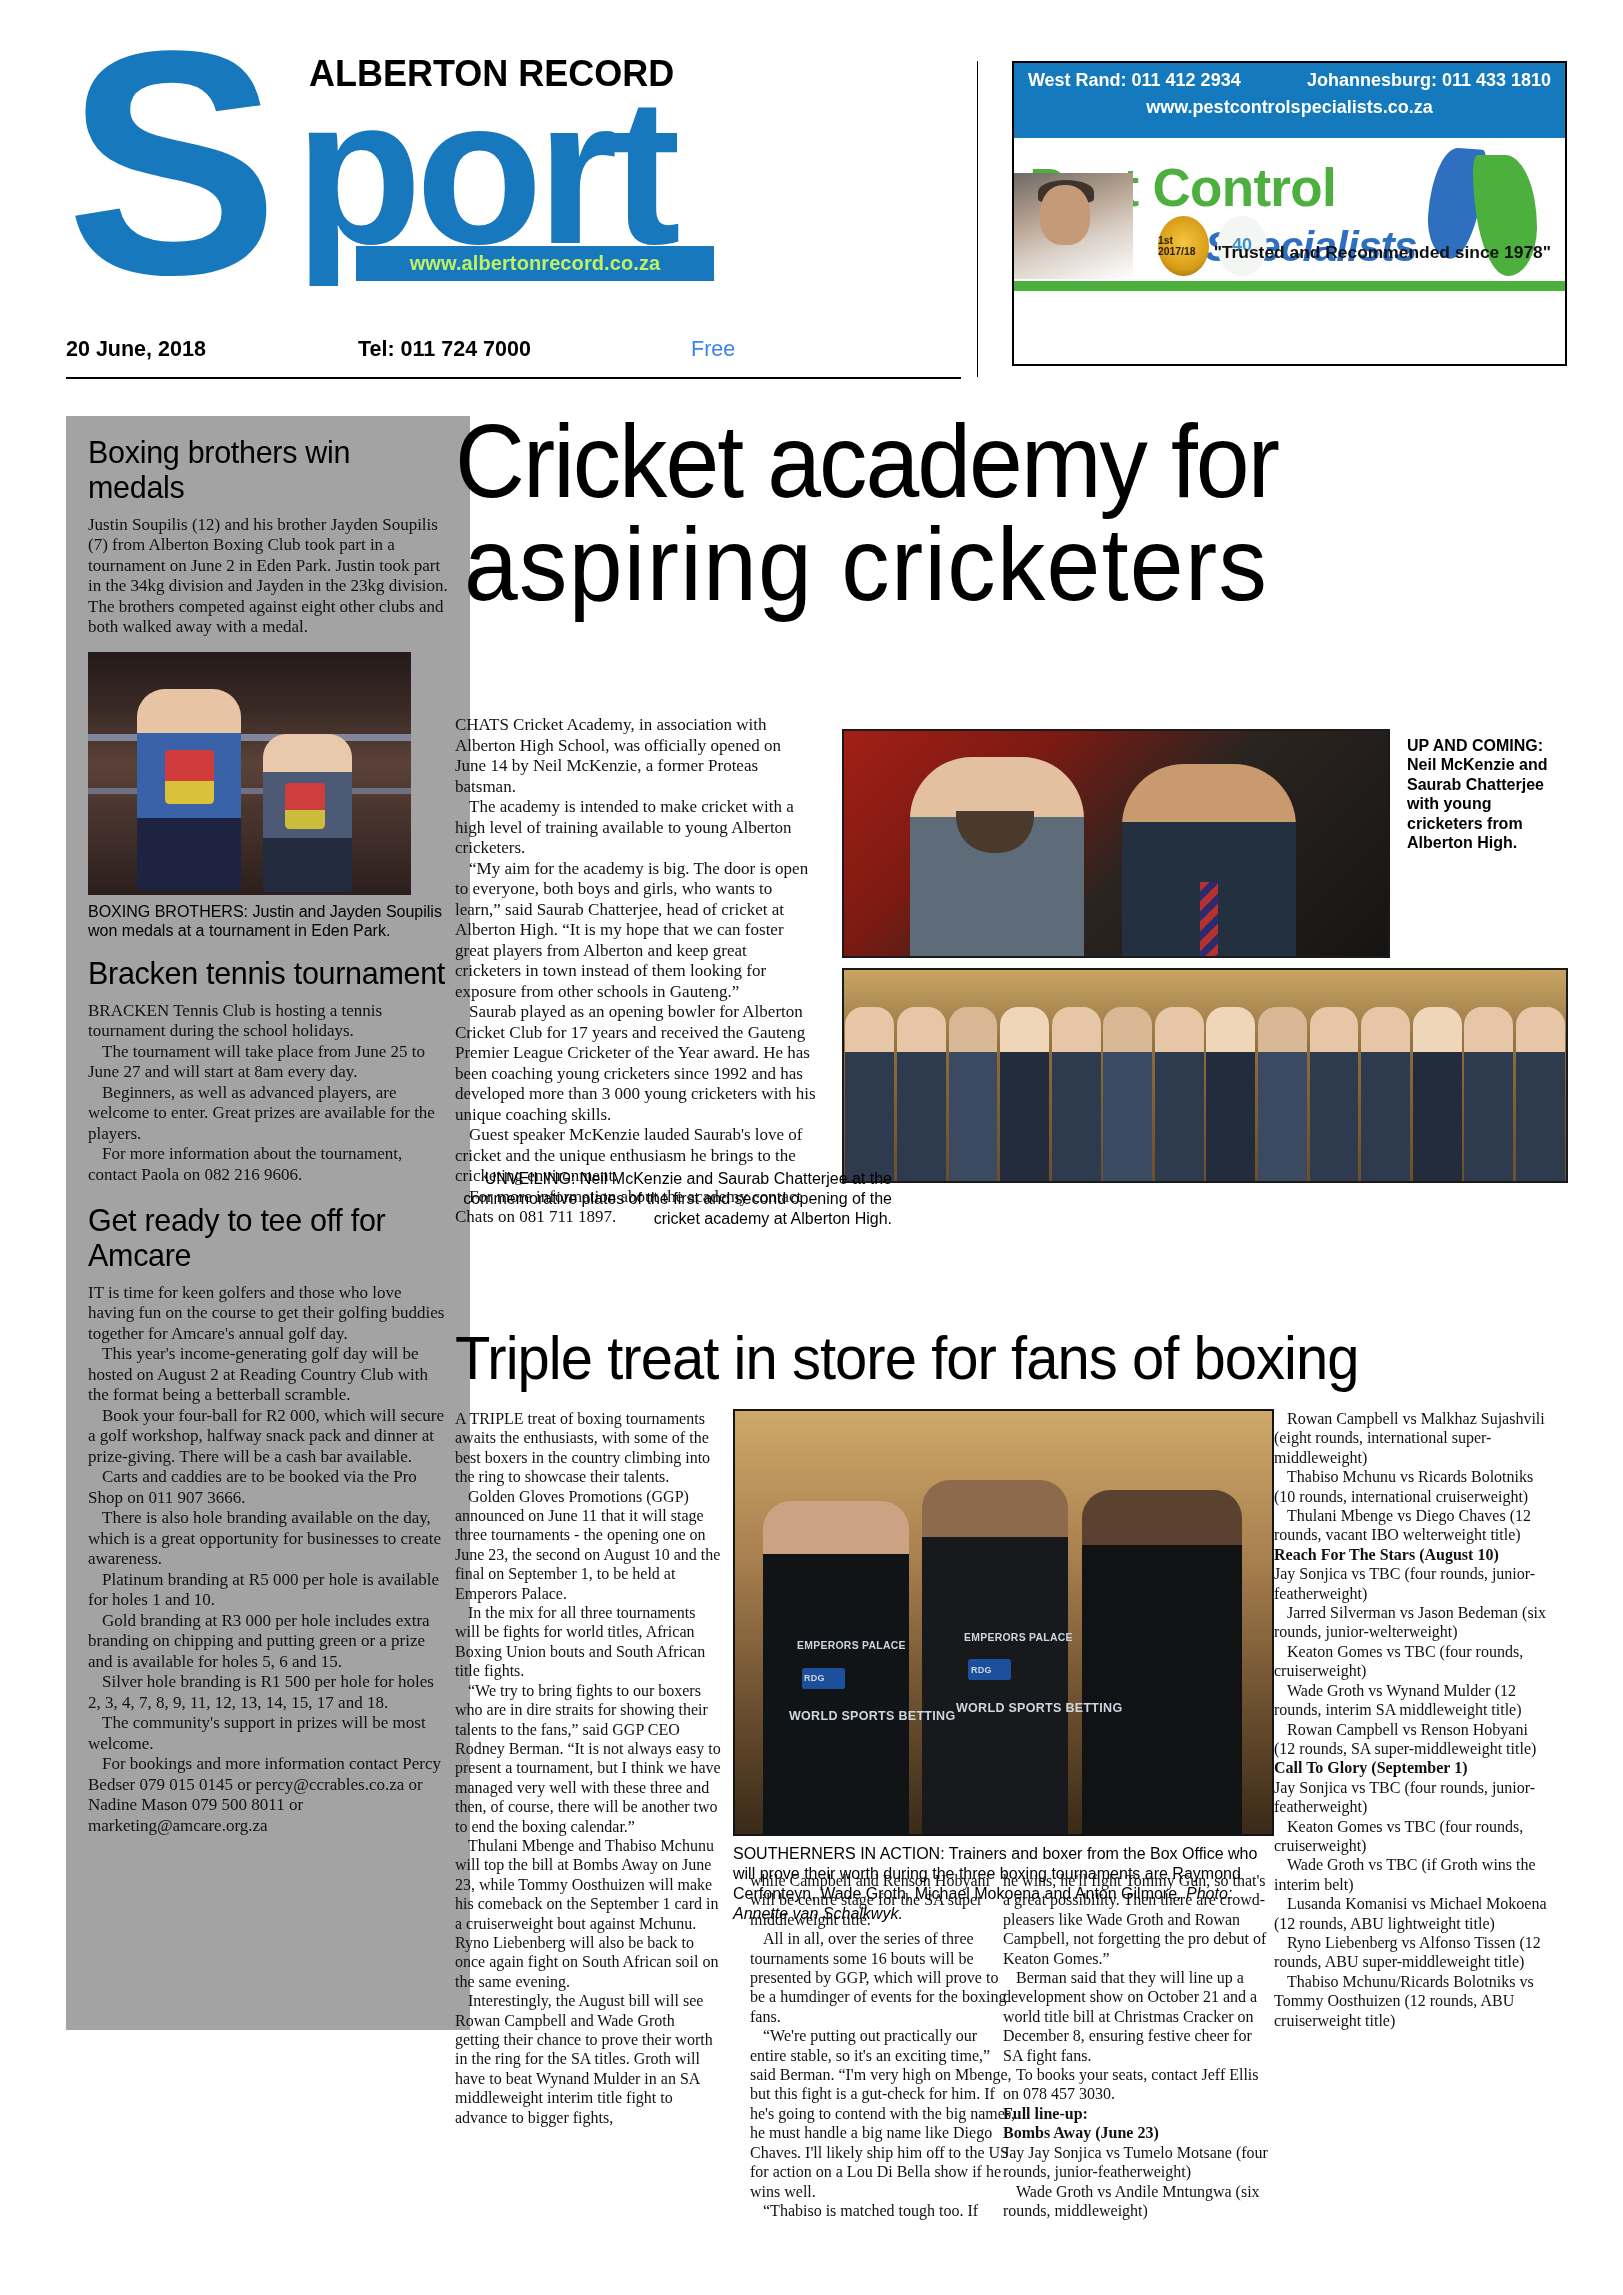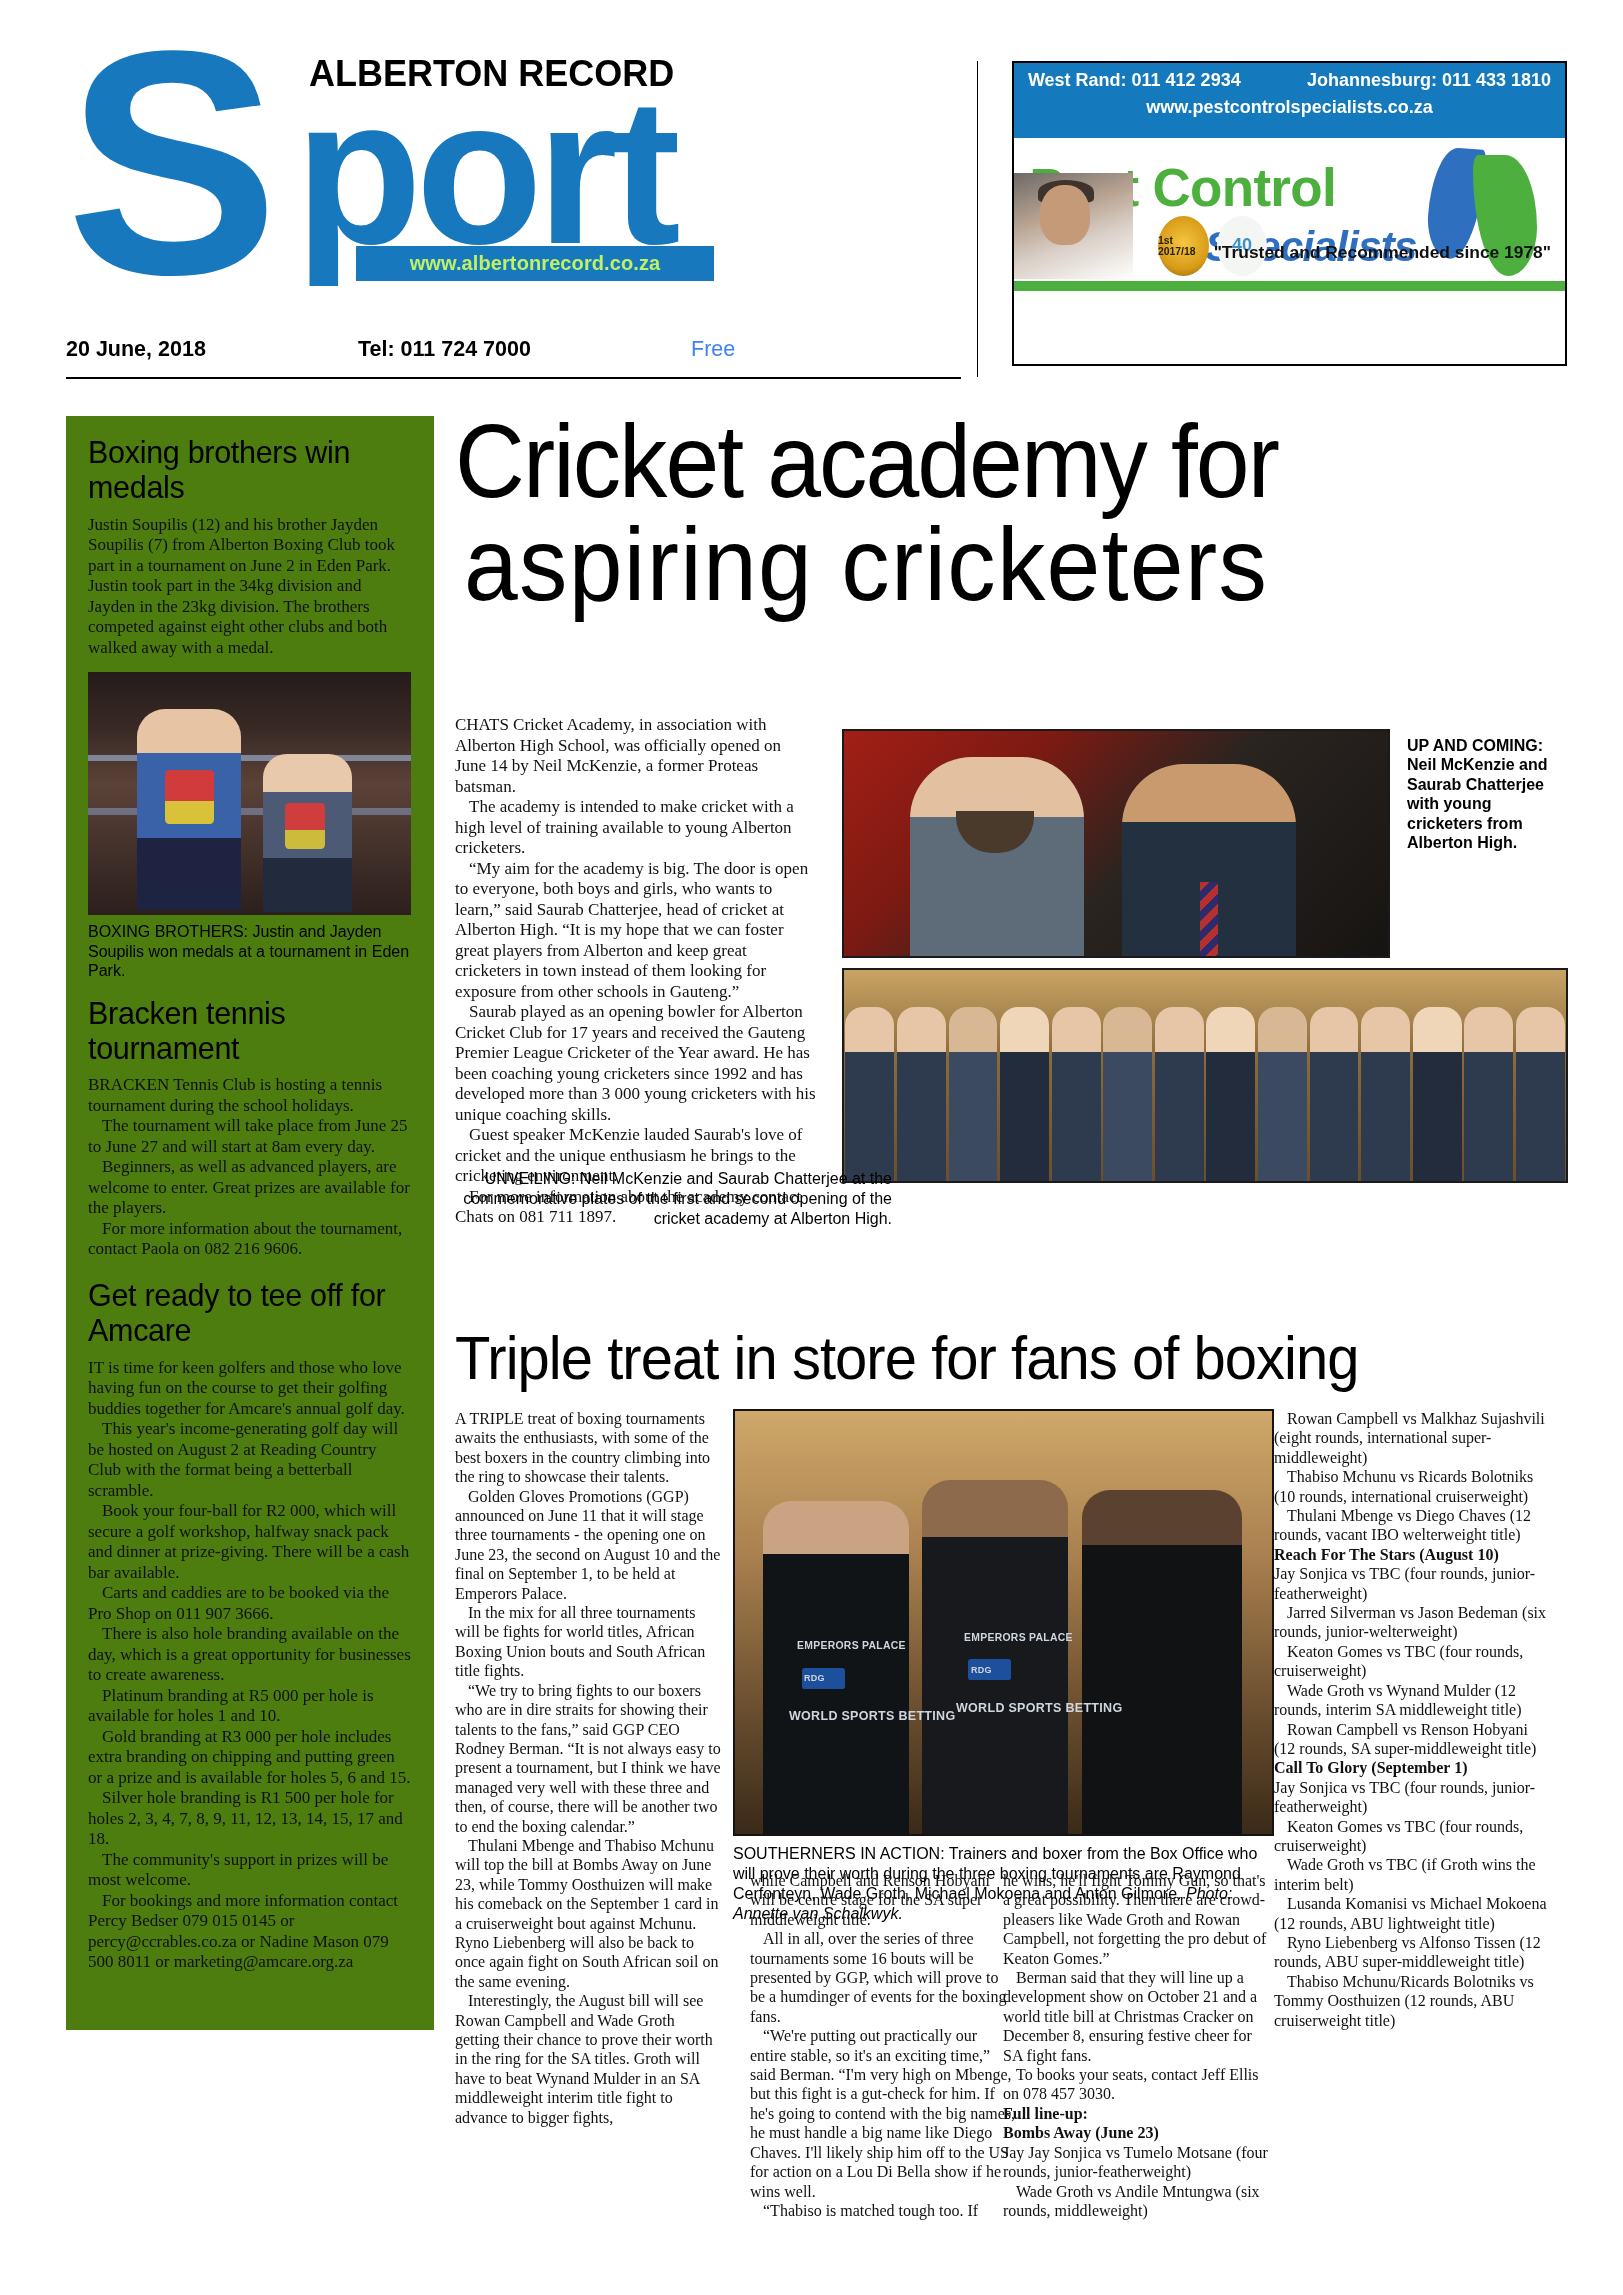--- a/index.html
+++ b/index.html
@@ -137,22 +137,22 @@
   }
   .ad-greenbar {
     position: absolute; left: 0; bottom: 0; width: 100%; height: 9.7px; background: #4caf3e;
   }
 
   
   .content { position: absolute; left: 0; top: 399px; width: 1624px; }
 
   
   .sidebar {
-    position: absolute; left: 66px; top: 16.7px; width: 368px; height: 1614px;
-    background: #4d7c0f; padding: 19.4px 22px 14px 22px;
+    position: absolute; left: 66px; top: 16.7px; width: 404px; height: 1614px;
+    background: #a3a3a3; padding: 19.4px 22px 14px 22px;
   }
   .side-h {
     font-family: "Liberation Sans", sans-serif; font-weight: normal;
     font-size: 30.5px; line-height: 35px; color: #000; margin-bottom: 9.7px;
     letter-spacing: -0.3px;
   }
   .side-p {
     font-family: "Liberation Serif", serif; font-size: 17px; line-height: 20.5px;
     color: #111; text-align: left;
   }

